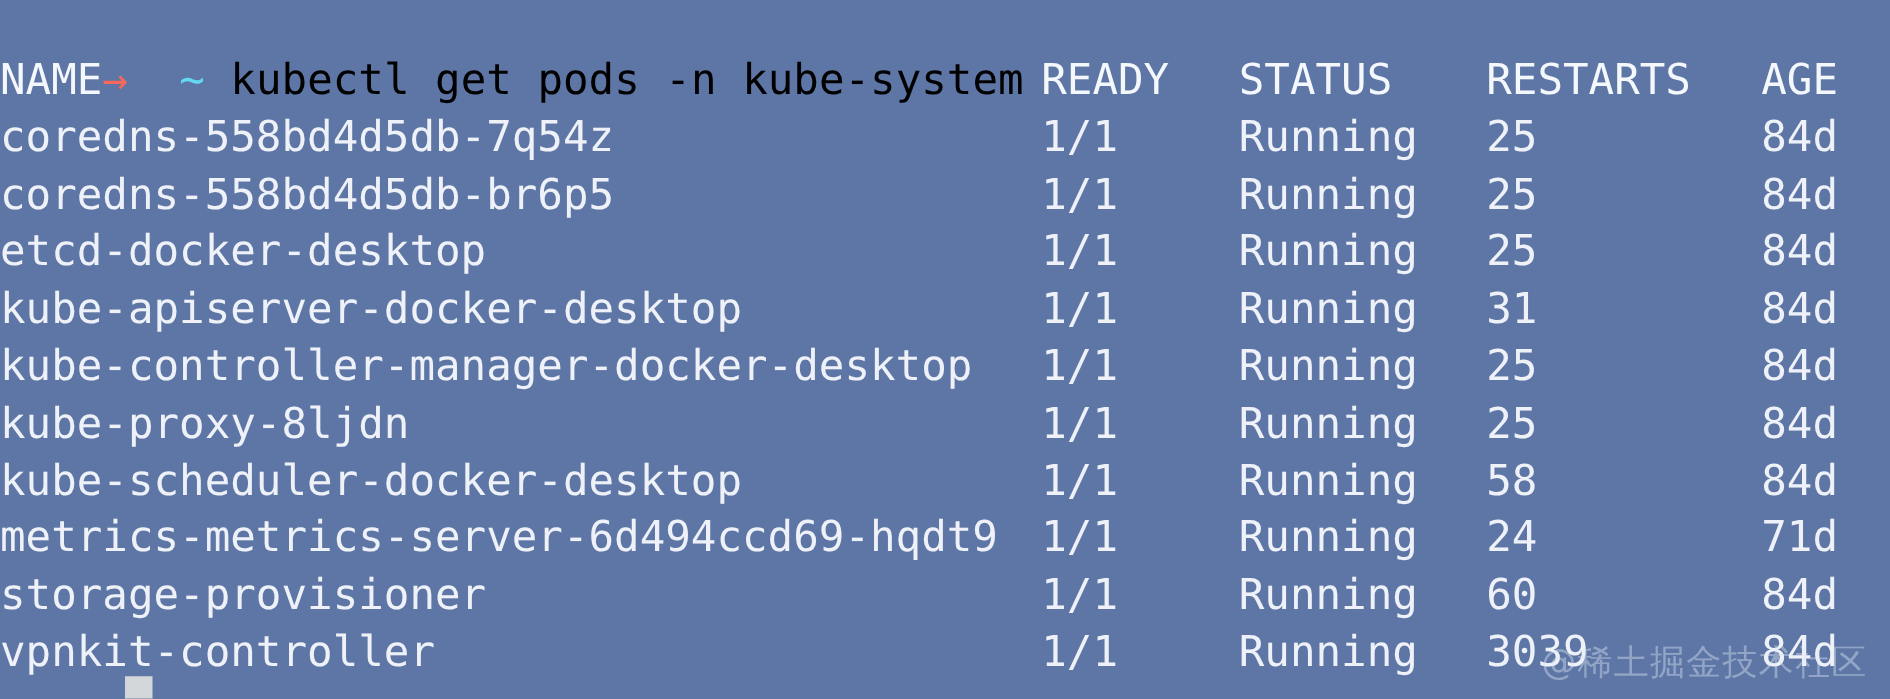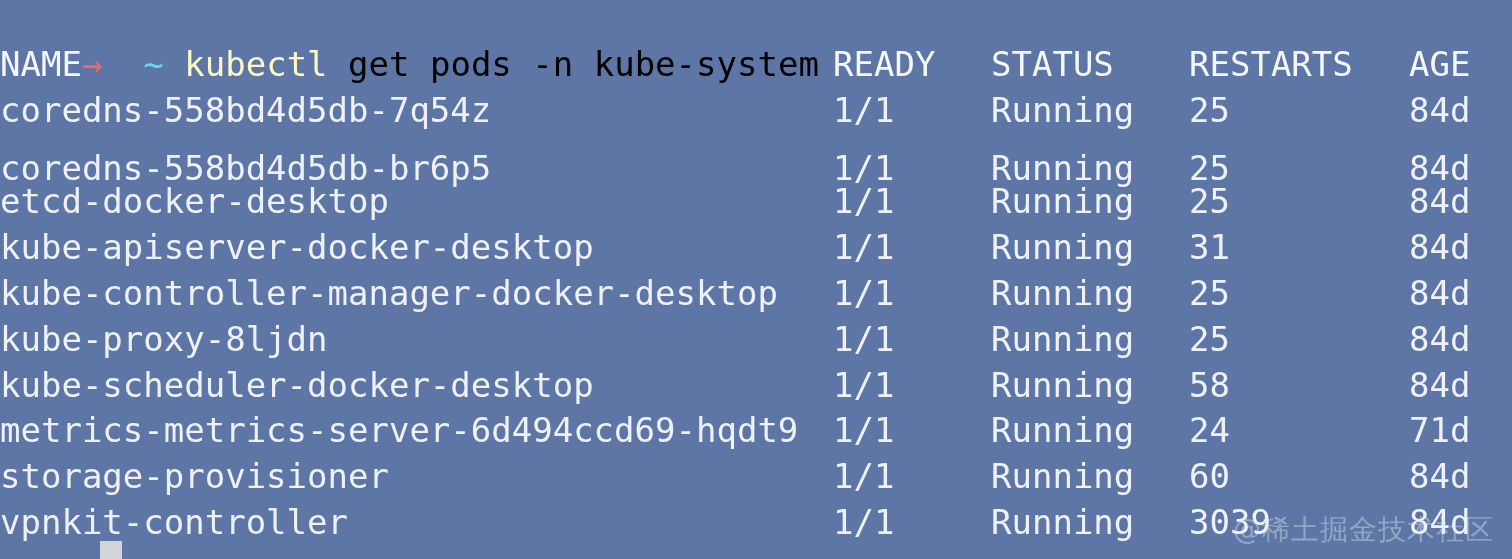--- a/index.html
+++ b/index.html
@@ -27,21 +27,21 @@
     width: 1512px;
     height: 45.8px;
     white-space: pre;
   }
 
   
   .prompt-line { top: -4px; }
   .seg { display: inline-block; white-space: pre; }
   .arrow      { color: #f4695c; }
   .tilde      { color: #63d9f2; }
-  .cmd-name   { color: #fef9c3; }
+  .cmd-name   { color: #000000; }
   .cmd-rest   { color: #000000; }
 
   
   .row { white-space: pre; }
   .col {
     position: absolute;
     white-space: pre;
     top: 0;
   }
   .c-name     { left: 0px; }
@@ -87,21 +87,21 @@
   <div class="line row header" id="table-header" style="top: 42px;">
     <span class="col c-name">NAME</span>
     <span class="col c-ready">READY</span>
     <span class="col c-status">STATUS</span>
     <span class="col c-restarts">RESTARTS</span>
     <span class="col c-age">AGE</span>
   </div>
 
   <div id="rows-container">
       <div class="line row" style="top: 87.8px;"><span class="col c-name">coredns-558bd4d5db-7q54z</span><span class="col c-ready">1/1</span><span class="col c-status">Running</span><span class="col c-restarts">25</span><span class="col c-age">84d</span></div>
-      <div class="line row" style="top: 133.6px; margin-top: 12px;"><span class="col c-name">coredns-558bd4d5db-br6p5</span><span class="col c-ready">1/1</span><span class="col c-status">Running</span><span class="col c-restarts">25</span><span class="col c-age">84d</span></div>
+      <div class="line row" style="top: 133.6px;"><span class="col c-name">coredns-558bd4d5db-br6p5</span><span class="col c-ready">1/1</span><span class="col c-status">Running</span><span class="col c-restarts">25</span><span class="col c-age">84d</span></div>
       <div class="line row" style="top: 179.4px;"><span class="col c-name">etcd-docker-desktop</span><span class="col c-ready">1/1</span><span class="col c-status">Running</span><span class="col c-restarts">25</span><span class="col c-age">84d</span></div>
       <div class="line row" style="top: 225.2px;"><span class="col c-name">kube-apiserver-docker-desktop</span><span class="col c-ready">1/1</span><span class="col c-status">Running</span><span class="col c-restarts">31</span><span class="col c-age">84d</span></div>
       <div class="line row" style="top: 271px;"><span class="col c-name">kube-controller-manager-docker-desktop</span><span class="col c-ready">1/1</span><span class="col c-status">Running</span><span class="col c-restarts">25</span><span class="col c-age">84d</span></div>
       <div class="line row" style="top: 316.8px;"><span class="col c-name">kube-proxy-8ljdn</span><span class="col c-ready">1/1</span><span class="col c-status">Running</span><span class="col c-restarts">25</span><span class="col c-age">84d</span></div>
       <div class="line row" style="top: 362.6px;"><span class="col c-name">kube-scheduler-docker-desktop</span><span class="col c-ready">1/1</span><span class="col c-status">Running</span><span class="col c-restarts">58</span><span class="col c-age">84d</span></div>
       <div class="line row" style="top: 408.4px;"><span class="col c-name">metrics-metrics-server-6d494ccd69-hqdt9</span><span class="col c-ready">1/1</span><span class="col c-status">Running</span><span class="col c-restarts">24</span><span class="col c-age">71d</span></div>
       <div class="line row" style="top: 454.2px;"><span class="col c-name">storage-provisioner</span><span class="col c-ready">1/1</span><span class="col c-status">Running</span><span class="col c-restarts">60</span><span class="col c-age">84d</span></div>
       <div class="line row" style="top: 500px;"><span class="col c-name">vpnkit-controller</span><span class="col c-ready">1/1</span><span class="col c-status">Running</span><span class="col c-restarts">3039</span><span class="col c-age">84d</span></div>
     </div>
 

